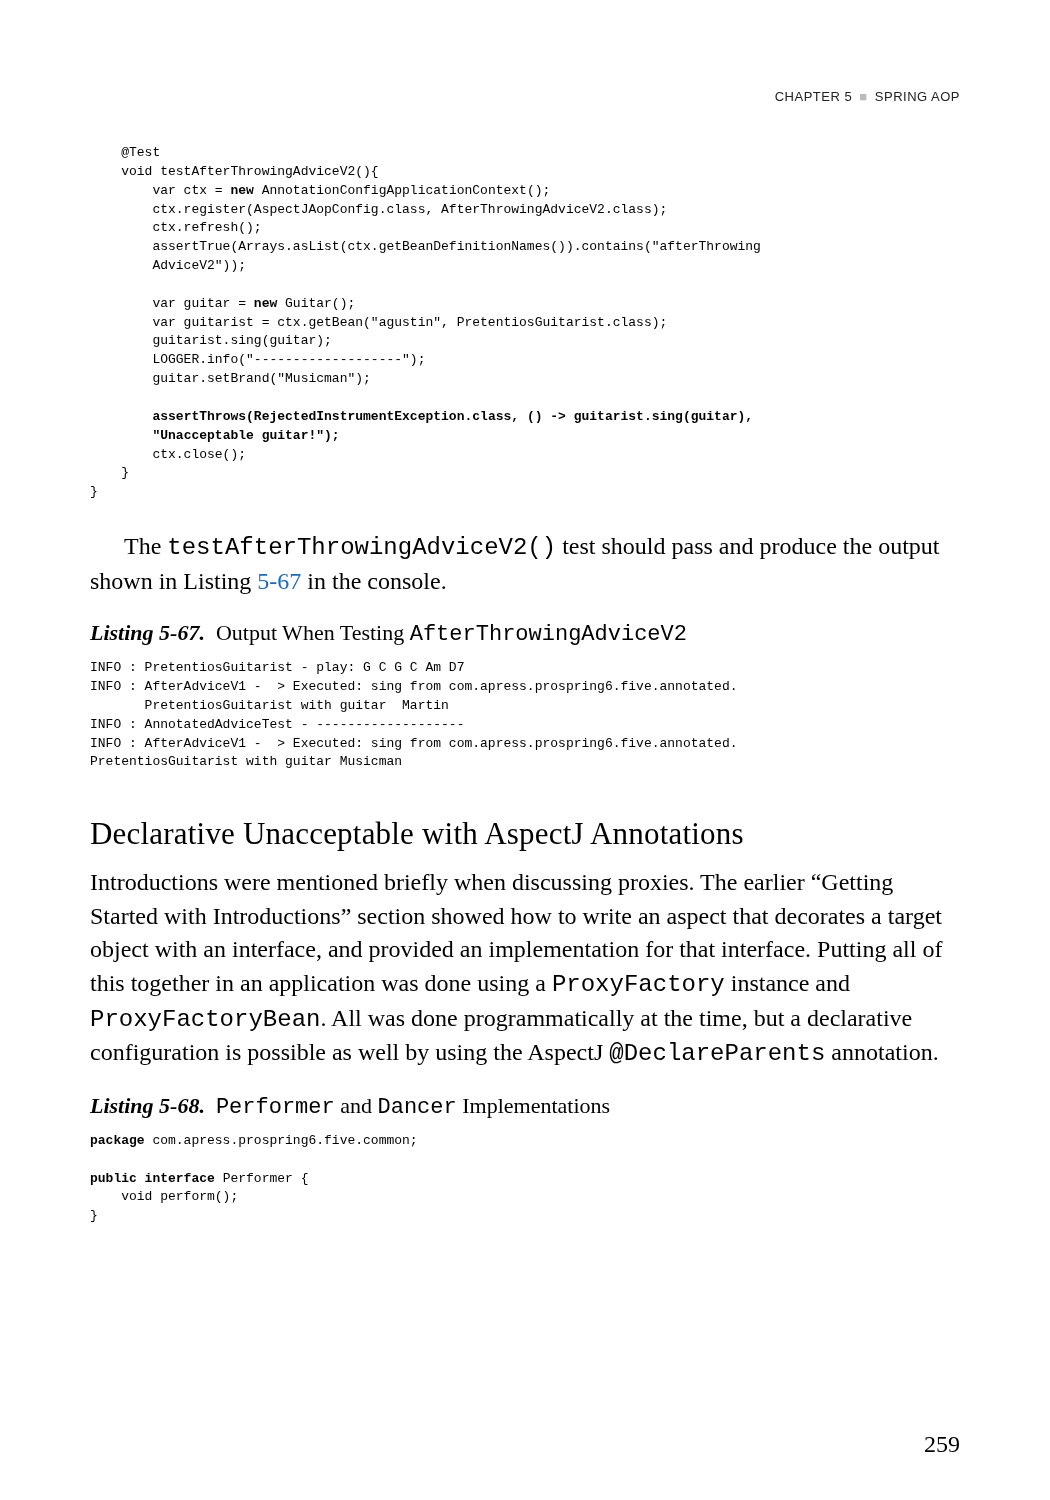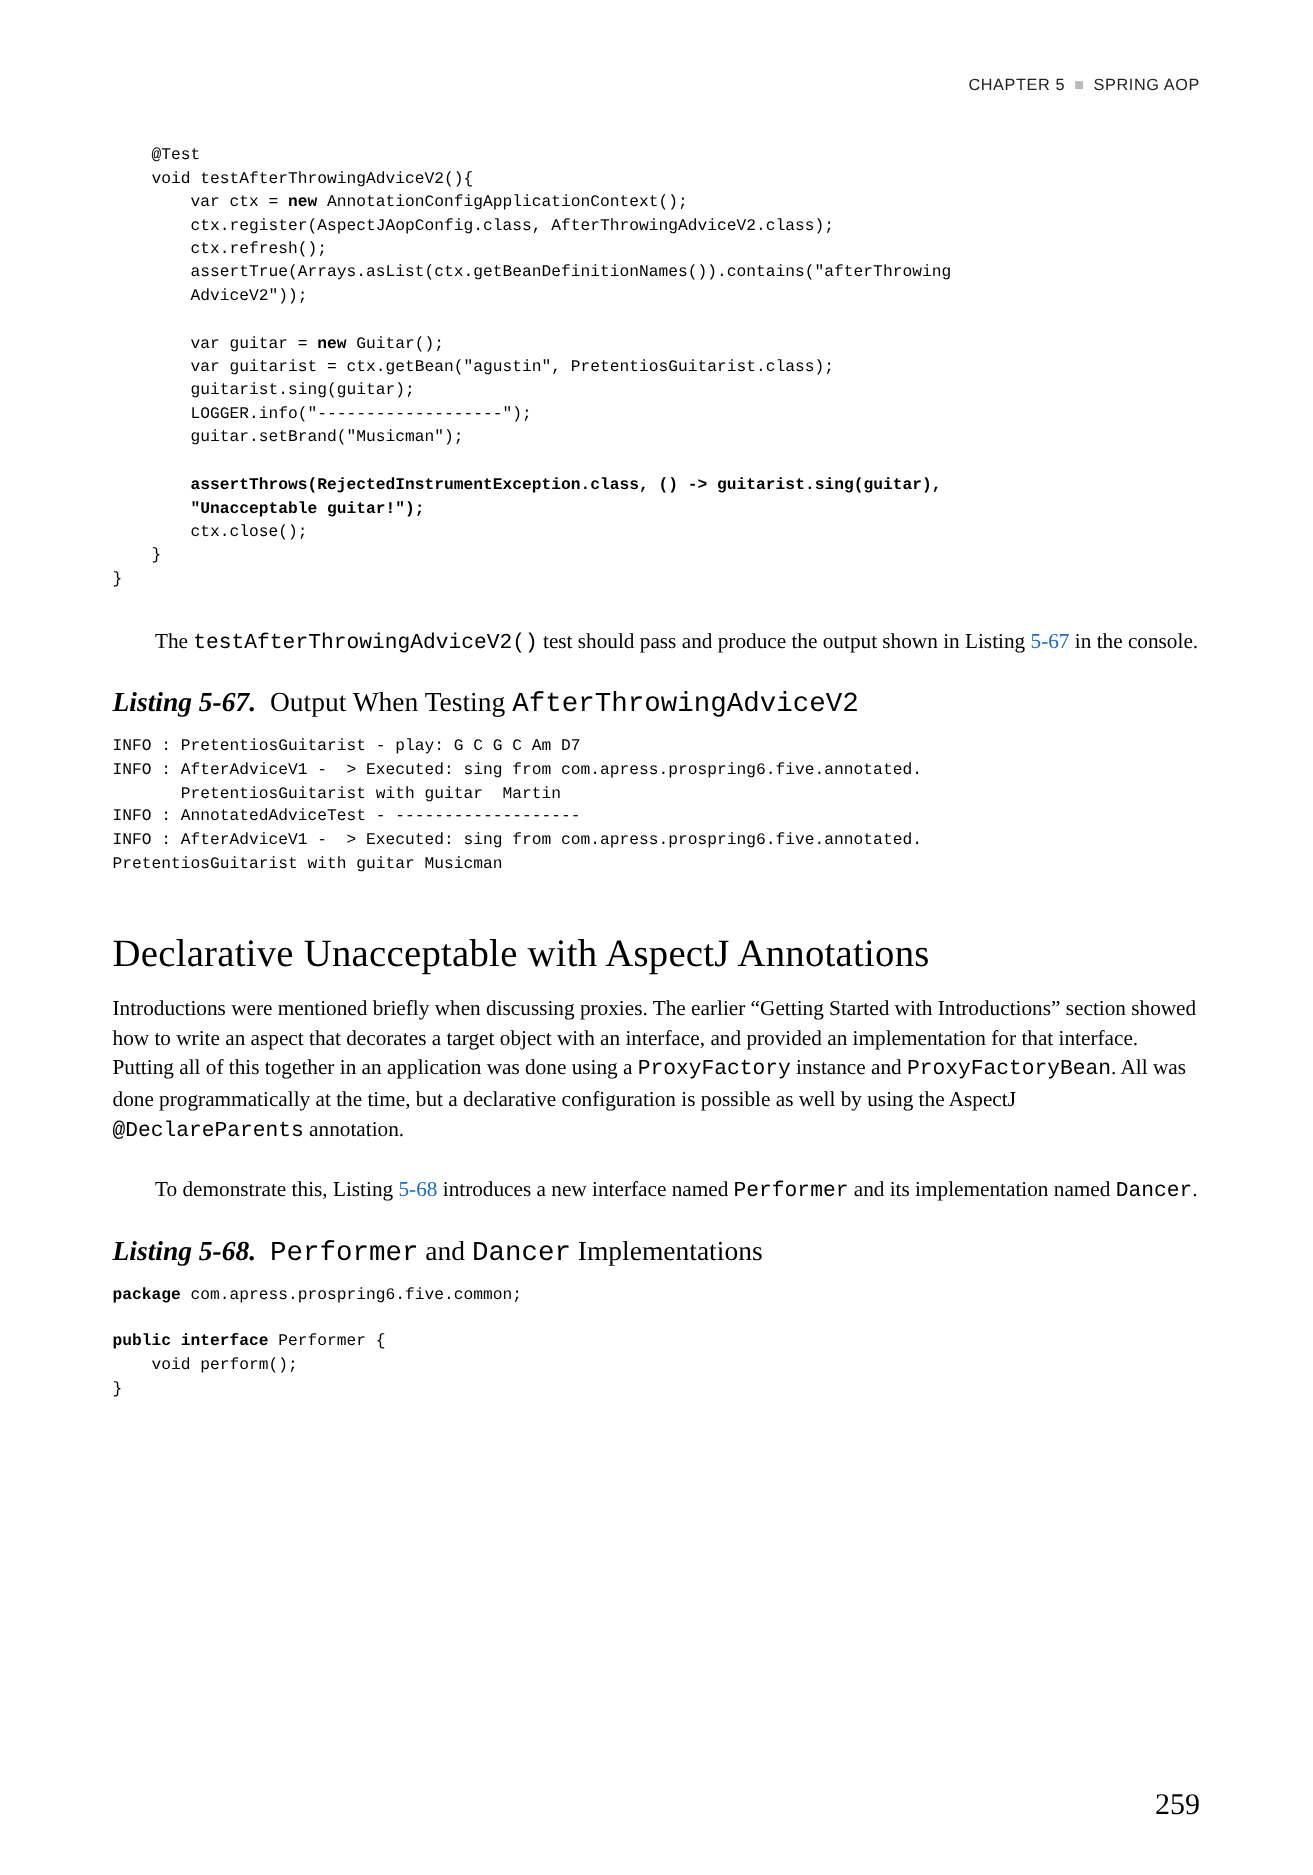--- a/index.html
+++ b/index.html
@@ -7,21 +7,21 @@
     margin: 0;
     padding: 0;
     width: 1050px;
     height: 1500px;
     background: #fff;
     font-family: Georgia, 'Times New Roman', serif;
     color: #000;
     position: relative;
   }
   .page {
-    padding: 60px 90px 60px 90px;
+    padding: 89px 90px 60px 90px;
     box-sizing: border-box;
   }
   .running-head {
     text-align: right;
     font-size: 13px;
     letter-spacing: 0.5px;
     color: #222;
     margin-bottom: 40px;
     font-family: Arial, sans-serif;
   }
@@ -32,21 +32,21 @@
   pre.code {
     font-family: 'Courier New', Courier, monospace;
     font-size: 13px;
     line-height: 1.45;
     white-space: pre;
     margin: 0 0 28px 0;
   }
   .code b, .b { font-weight: 800; }
   p.body {
     font-family: 'Palatino Linotype', Palatino, Georgia, serif;
-    font-size: 17px;
+    font-size: 24px;
     line-height: 1.4;
     margin: 0 0 22px 0;
     text-indent: 34px;
   }
   p.body.noindent { text-indent: 0; }
   .mono { font-family: 'Courier New', Courier, monospace; }
   .link { color: #1a6bc4; }
   .listing-label {
     font-family: 'Palatino Linotype', Palatino, Georgia, serif;
     font-size: 22px;
@@ -113,23 +113,20 @@
 INFO : AnnotatedAdviceTest - -------------------
 INFO : AfterAdviceV1 -  &gt; Executed: sing from com.apress.prospring6.five.annotated.
 PretentiosGuitarist with guitar Musicman</pre>
 
   <h2 class="section">Declarative Unacceptable with AspectJ Annotations</h2>
 
   <p class="body noindent">
     <span>Introductions were mentioned briefly when discussing proxies. The earlier “Getting Started with Introductions” section showed how to write an aspect that decorates a target object with an interface, and provided an implementation for that interface. Putting all of this together in an application was done using a </span><span class="mono">ProxyFactory</span><span> instance and </span><span class="mono">ProxyFactoryBean</span><span>. All was done programmatically at the time, but a declarative configuration is possible as well by using the AspectJ </span><span class="mono">@DeclareParents</span><span> annotation.</span>
   </p>
 
-  <p class="body">
-    <span>To demonstrate this, Listing </span><span class="link">5-68</span><span> introduces a new interface named </span><span class="mono">Performer</span><span> and its implementation named </span><span class="mono">Dancer</span><span>.</span>
-  </p>
 
   <p class="listing-label">
     <span class="lead">Listing 5-68.</span>
     <span>&nbsp;</span><span class="mono">Performer</span><span> and </span><span class="mono">Dancer</span><span> Implementations</span>
   </p>
 
   <pre class="code"><b>package</b> com.apress.prospring6.five.common;
 
 <b>public interface</b> Performer {
     void perform();

